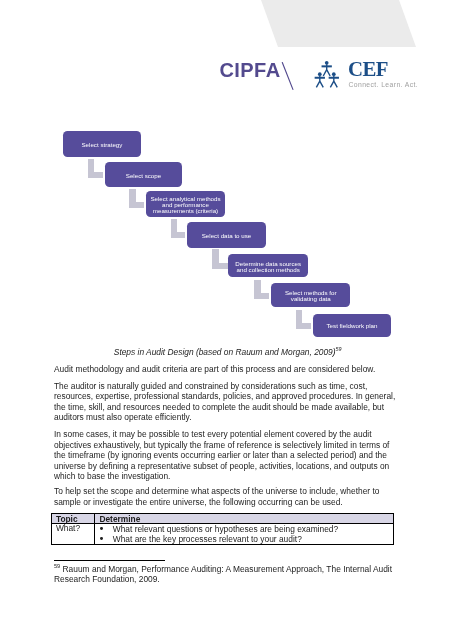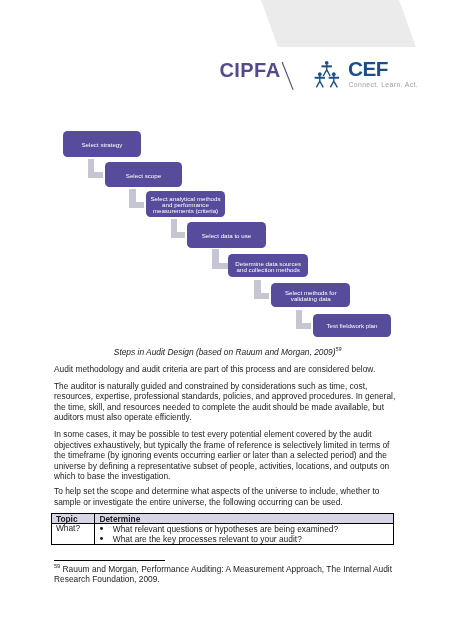--- a/index.html
+++ b/index.html
@@ -5,21 +5,21 @@
   html,body{margin:0;padding:0;}
   body{width:453px;height:640px;background:#ffffff;font-family:"Liberation Sans",sans-serif;color:#000;position:relative;overflow:hidden;
        -webkit-font-smoothing:antialiased;}
   .page{position:absolute;left:0;top:0;width:428px;height:640px;}
 
   
   #banner{position:absolute;left:0;top:0;}
   #cipfa-wrap{position:absolute;left:219.5px;top:60.1px;}
   #cipfa-text{font-size:20px;font-weight:bold;letter-spacing:0.42px;line-height:20px;}
   #cipfa-slash{position:absolute;left:280px;top:60px;}
-  #cef-wrap{position:absolute;left:348.0px;top:59.2px;}
+  #cef-wrap{position:absolute;left:348.0px;top:59.2px;font-family:Liberation Serif, serif;}
   #cef-text{font-size:20.8px;font-weight:bold;letter-spacing:-0.55px;line-height:20.8px;}
   #cef-tagline{position:absolute;left:348.5px;top:81.9px;font-size:6.8px;letter-spacing:0.4px;line-height:6.8px;}
   #cef-icon{position:absolute;left:307px;top:52px;}
 
   
   .para{position:absolute;font-size:8.4px;line-height:10.55px;color:#1d1d1d;}
 
   
   .box{position:absolute;border-radius:4.5px;color:#ffffff;font-size:6.2px;line-height:6.2px;
        display:flex;align-items:center;justify-content:center;text-align:center;box-sizing:border-box;}

